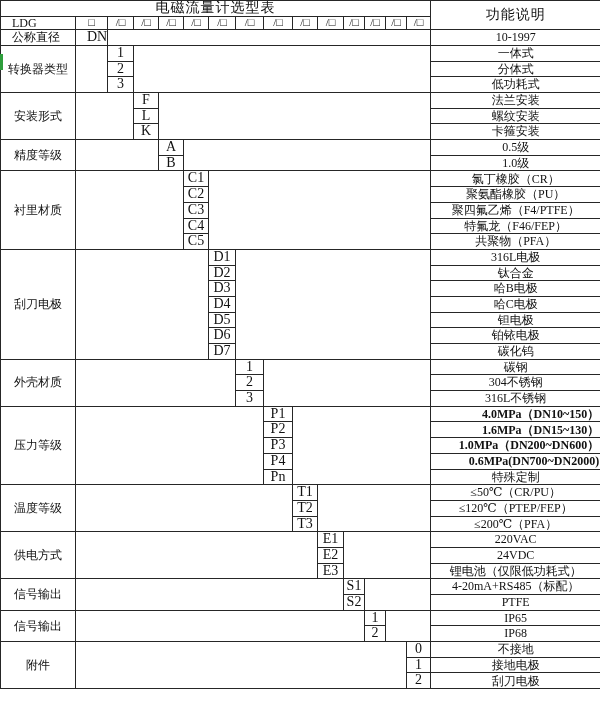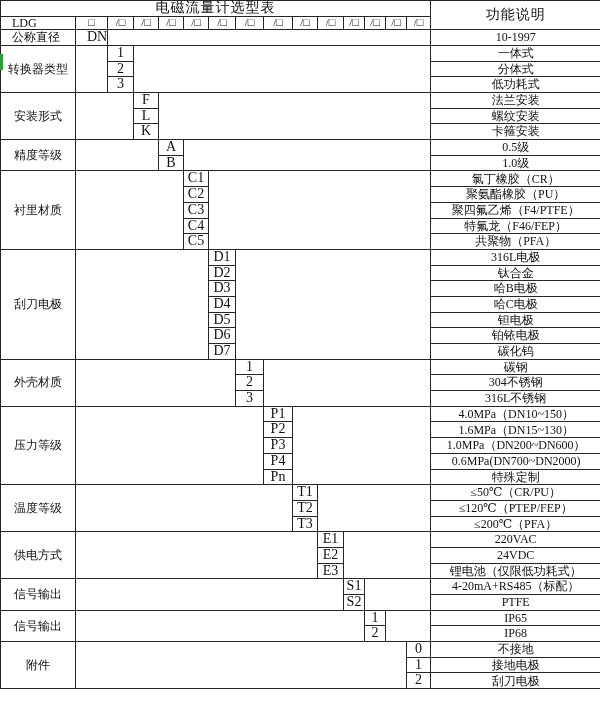--- a/index.html
+++ b/index.html
@@ -4,21 +4,21 @@
 <style>
   html,body{margin:0;padding:0;background:#ffffff;}
   body{width:600px;height:716px;overflow:hidden;position:relative;
        font-family:"Liberation Serif","DejaVu Serif",serif;color:#111111;}
   table.sel{border-collapse:collapse;table-layout:fixed;width:600px;height:592px;
        font-size:12px;line-height:1.05;}
   td{border:1px solid #262626;padding:0 1px;text-align:center;vertical-align:middle;
      overflow:hidden;white-space:nowrap;}
   td.hdr{font-size:14px;letter-spacing:1px;}
   td.left{text-align:left;padding-left:11px;}
-  td.desc-left{text-align:center;padding-left:2px;}
+  td.desc-left{text-align:right;padding-left:2px;font-weight:bold;}
   td.code{font-size:14px;}
   td.slot{font-size:11px;padding:0;}
   td.label{font-size:12px;}
   .artifact{position:absolute;left:0;top:54px;width:3px;height:16px;z-index:5;}
 </style>
 </head>
 <body>
 
 <div class="artifact" style="background: rgb(46, 158, 60);"></div>
 

